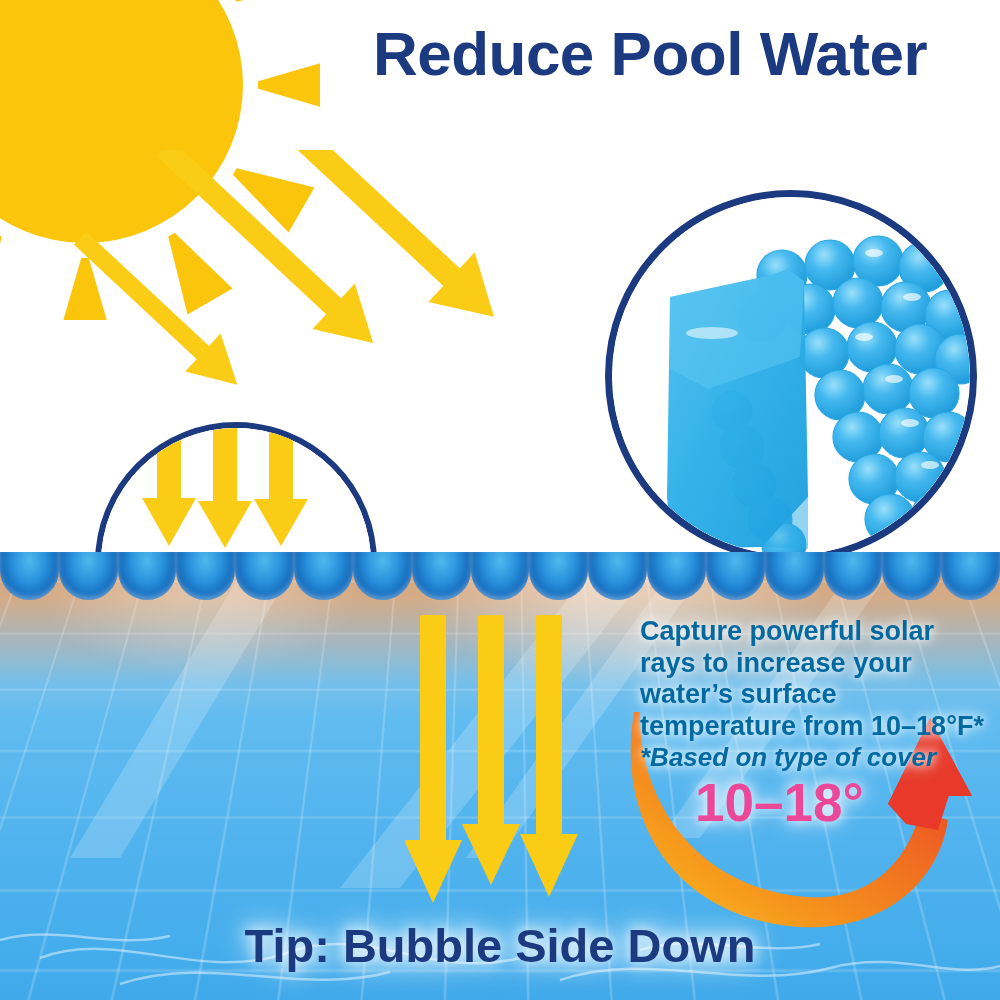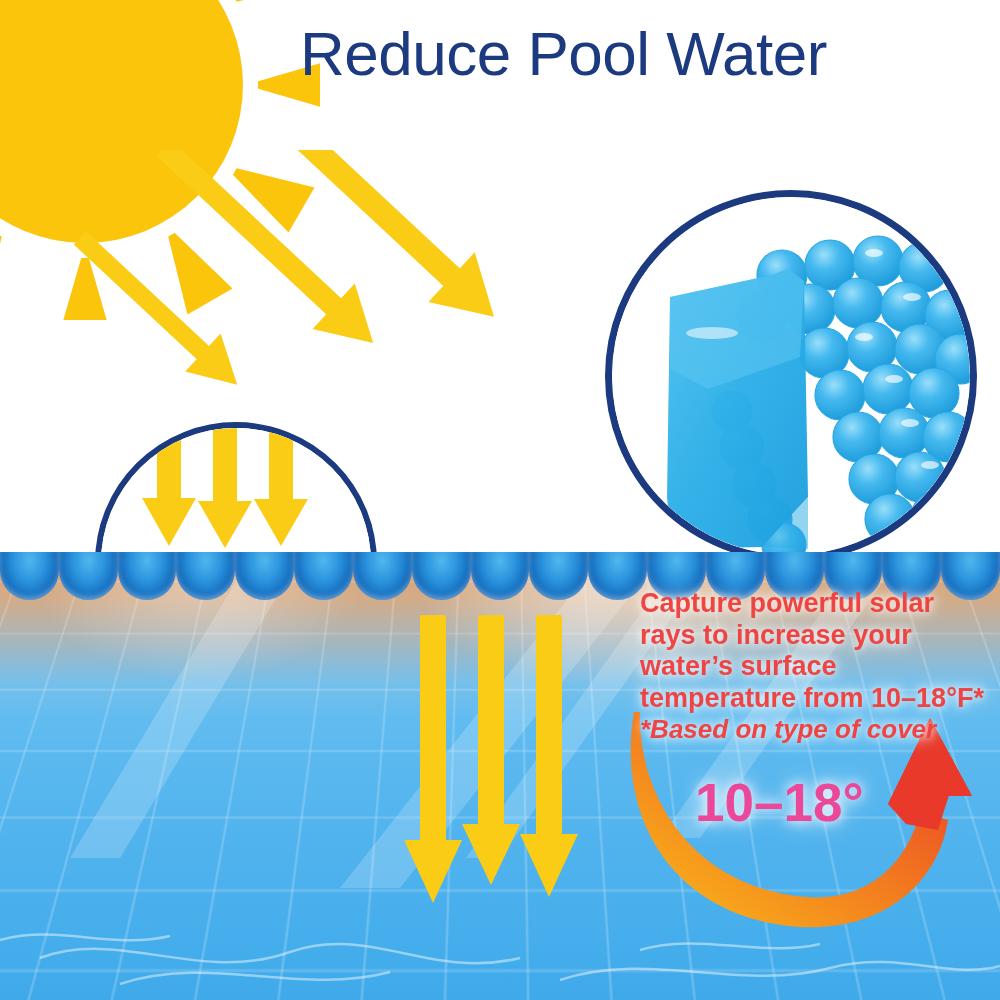--- a/index.html
+++ b/index.html
@@ -19,24 +19,24 @@
 
   
   #sky {
     left:0; top:0; width:1000px; height:558px;
     background:#ffffff;
   }
 
   
   #title {
     left:300px; top:22px; width:700px;
-    text-align:left;
+    text-align:center;
     color:#1c3a80;
     font-size:62px;
-    font-weight:normal;
+    font-weight:bold;
     line-height:1.04;
     letter-spacing:-0.5px;
   }
   #title .l2 { display:block; }
 
   
   #water {
     left:0; top:558px; width:1000px; height:442px;
     overflow:hidden;
     background:
@@ -125,22 +125,22 @@
     left:605px; top:190px; width:372px; height:372px;
     border-radius:50%;
     border:7px solid #1c3a80;
     overflow:hidden;
     background:#ffffff;
   }
   #photoInner { left:0; top:0; width:100%; height:100%; }
 
   
   #copyBlock {
-    left:640px; top:588px; width:350px;
-    color:#ef4444;
+    left:640px; top:616px; width:350px;
+    color:#0369a1;
   }
   #copyMain {
     font-size:27px;
     font-weight:bold;
     line-height:1.17;
     text-shadow:0 0 9px rgba(255,255,255,0.95), 0 0 18px rgba(255,255,255,0.8);
   }
   #copyFoot {
     font-size:26px;
     font-style:italic;
@@ -488,14 +488,15 @@
     <div id="copyMain">Capture powerful solar rays to increase your water’s surface temperature from 10–18°F*</div>
     <div id="copyFoot">*Based on type of cover</div>
   </div>
 
   <div class="abs" id="tempValue">10–18°</div>
 
   <div class="abs" id="title">
     <span>Reduce Pool Water</span>
   </div>
 
+  <div class="abs" id="tipText">Tip: Bubble Side Down</div>
 
 </div>
 
 </body></html>

